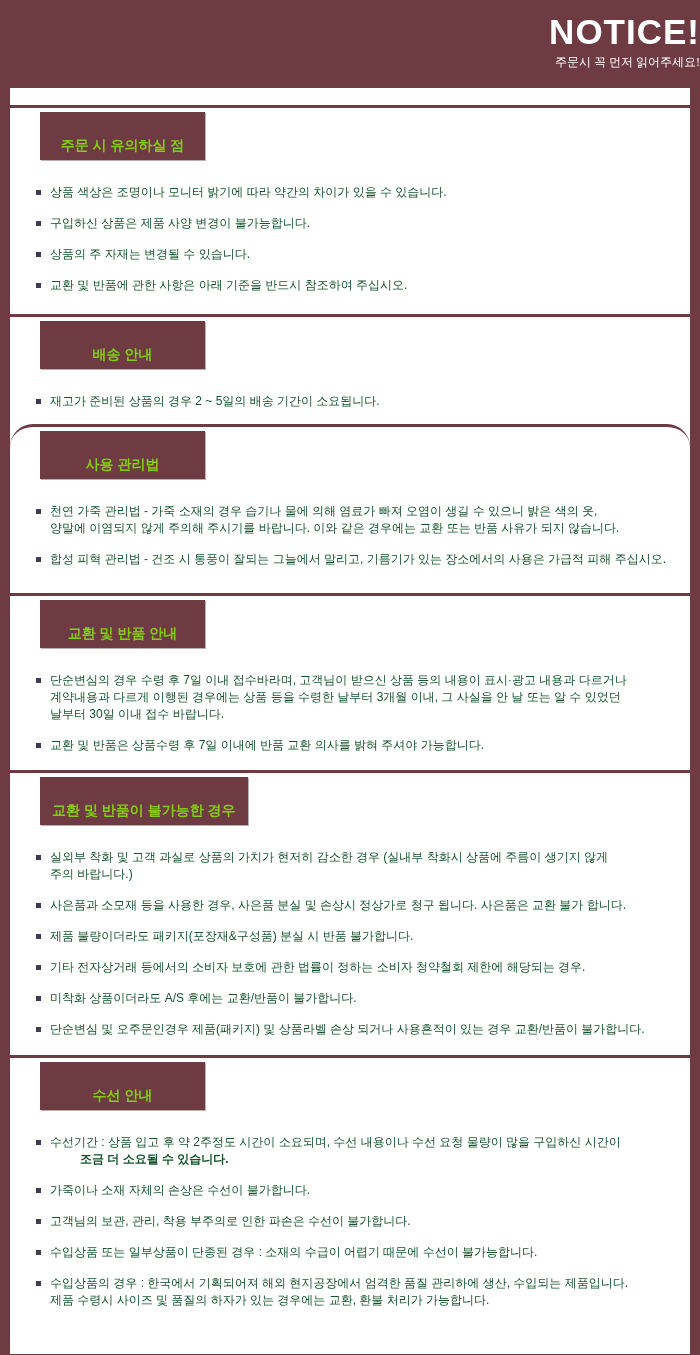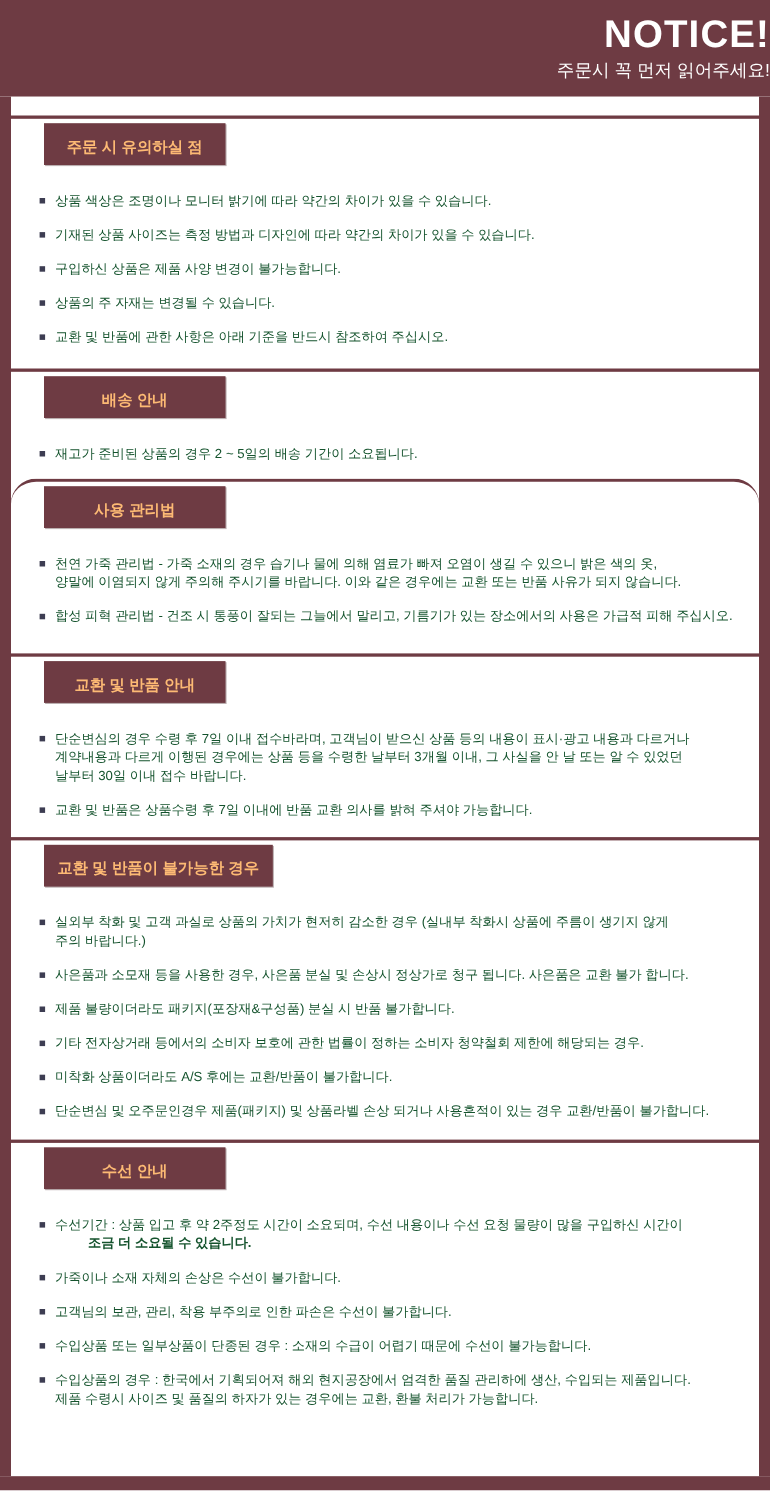--- a/index.html
+++ b/index.html
@@ -22,44 +22,45 @@
     margin:0;
     padding-top:13px;
     font-size:35px;
     line-height:38px;
     font-weight:bold;
     letter-spacing:1px;
     color:#ffffff;
   }
   .header p{
     margin:3px 0 0 16px;
-    font-size:16px;
+    font-size:12px;
     color:#ffffff;
+    font-family:Liberation Serif, serif;
   }
 
   
   .frame{
     background:#ffffff;
     border-left:10px solid #6e3b43;
     border-right:10px solid #6e3b43;
     flex:1 0 auto;
   }
   .top-strip{height:17px;background:#ffffff;}
 
   .notice-section{border-top:3px solid #6e3b43;}
   .section-tab{
     display:inline-block;
     margin:4px 0 0 30px;
     min-width:165px;
-    height:38px;
+    height:48px;
     line-height:34px;
-    padding:4px 12px;
+    padding:16px 12px;
     box-sizing:border-box;
     background:#6e3b43;
-    color:#fdba74;
+    color:#84cc16;
     font-size:14px;
     font-weight:bold;
     text-align:center;
     box-shadow:1px 1px 0 rgba(60,25,30,0.35);
   }
   .sec-4 .section-tab{min-width:205px;}
 
   .item-list{margin:24px 20px 0 26px;}
   .notice-item{display:flex;align-items:flex-start;margin-bottom:14px;}
   .bullet{
@@ -103,26 +104,20 @@
         <section class="notice-section sec-0"><div class="section-tab"><span>주문 시 유의하실 점</span></div><div class="item-list">
             <div class="notice-item">
               <span class="bullet"></span>
               <div class="item-text">
                 <div class="line">상품 색상은 조명이나 모니터 밝기에 따라 약간의 차이가 있을 수 있습니다.</div>
               </div>
             </div>
             <div class="notice-item">
               <span class="bullet"></span>
               <div class="item-text">
-                <div class="line">기재된 상품 사이즈는 측정 방법과 디자인에 따라 약간의 차이가 있을 수 있습니다.</div>
-              </div>
-            </div>
-            <div class="notice-item">
-              <span class="bullet"></span>
-              <div class="item-text">
                 <div class="line">구입하신 상품은 제품 사양 변경이 불가능합니다.</div>
               </div>
             </div>
             <div class="notice-item">
               <span class="bullet"></span>
               <div class="item-text">
                 <div class="line">상품의 주 자재는 변경될 수 있습니다.</div>
               </div>
             </div>
             <div class="notice-item">

